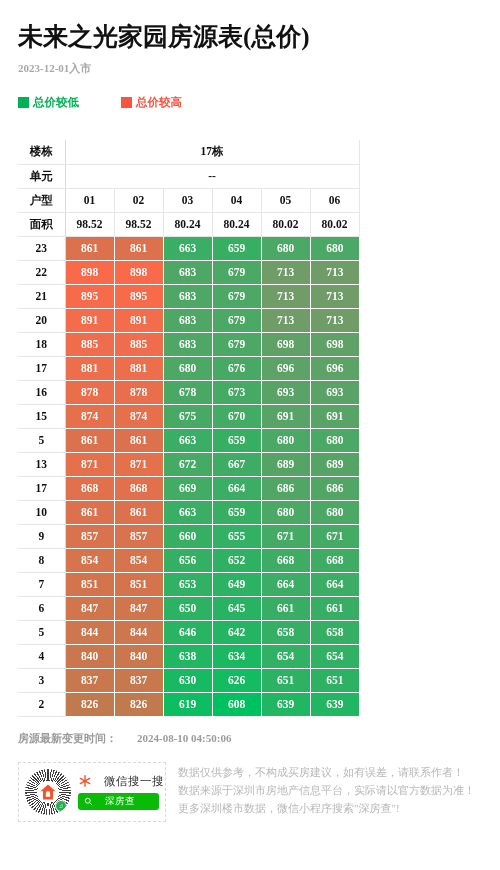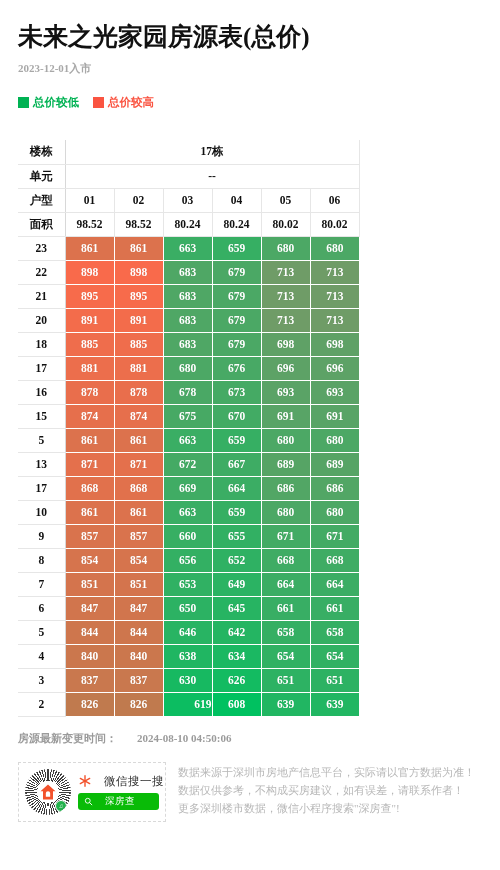--- a/index.html
+++ b/index.html
@@ -211,21 +211,21 @@
 <div class="page">
 
   <h1 class="title">未来之光家园房源表(总价)</h1>
   <div class="subtitle">2023-12-01入市</div>
 
   <div class="legend">
     <div class="legend-item" style="color: rgb(0, 178, 83);">
       <span class="legend-swatch" id="sw-low" style="background: rgb(0, 178, 83);"></span>
       <span>总价较低</span>
     </div>
-    <div class="legend-item" style="color: rgb(250, 84, 65);">
+    <div class="legend-item" style="color: rgb(250, 84, 65); margin-left: 28px;">
       <span class="legend-swatch" id="sw-high" style="background: rgb(250, 84, 65);"></span>
       <span>总价较高</span>
     </div>
   </div>
 
   <div class="table-wrap">
     <table class="grid">
       <colgroup>
         <col class="c-label">
           <col class="c-data">
@@ -430,21 +430,21 @@
             <td class="cell" style="background: rgb(201, 120, 78);">837</td>
             <td class="cell" style="background: rgb(23, 185, 97);">630</td>
             <td class="cell" style="background: rgb(19, 187, 97);">626</td>
             <td class="cell" style="background: rgb(45, 178, 99);">651</td>
             <td class="cell" style="background: rgb(45, 178, 99);">651</td>
           </tr>
           <tr class="datarow">
             <td class="labelcell">2</td>
             <td class="cell" style="background: rgb(192, 122, 78);">826</td>
             <td class="cell" style="background: rgb(192, 122, 78);">826</td>
-            <td class="cell" style="background: rgb(12, 189, 97); text-align: right;">619</td>
+            <td class="cell" style="background: rgb(12, 189, 97);">619</td>
             <td class="cell" style="background: rgb(0, 193, 96);">608</td>
             <td class="cell" style="background: rgb(33, 182, 98);">639</td>
             <td class="cell" style="background: rgb(33, 182, 98);">639</td>
           </tr>
         </tbody>
     </table>
   </div>
 
   <div class="update-line">
     <span>房源最新变更时间：</span><span class="val">2024-08-10 04:50:06</span>
@@ -474,19 +474,19 @@
           <svg class="mag" viewBox="0 0 24 24">
             <circle cx="10" cy="10" r="6.5" fill="none" stroke="#ffffff" stroke-width="2.4"></circle>
             <line x1="15" y1="15" x2="21" y2="21" stroke="#ffffff" stroke-width="2.4" stroke-linecap="round"></line>
           </svg>
           <span>深房查</span>
         </div>
       </div>
     </div>
 
     <div class="disclaimer">
+      <div>数据仅供参考，不构成买房建议，如有误差，请联系作者！</div>
       <div>数据来源于深圳市房地产信息平台，实际请以官方数据为准！</div>
-      <div>数据仅供参考，不构成买房建议，如有误差，请联系作者！</div>
       <div>更多深圳楼市数据，微信小程序搜索"深房查"!</div>
     </div>
   </div>
 
 </div>
 
 </body></html>

